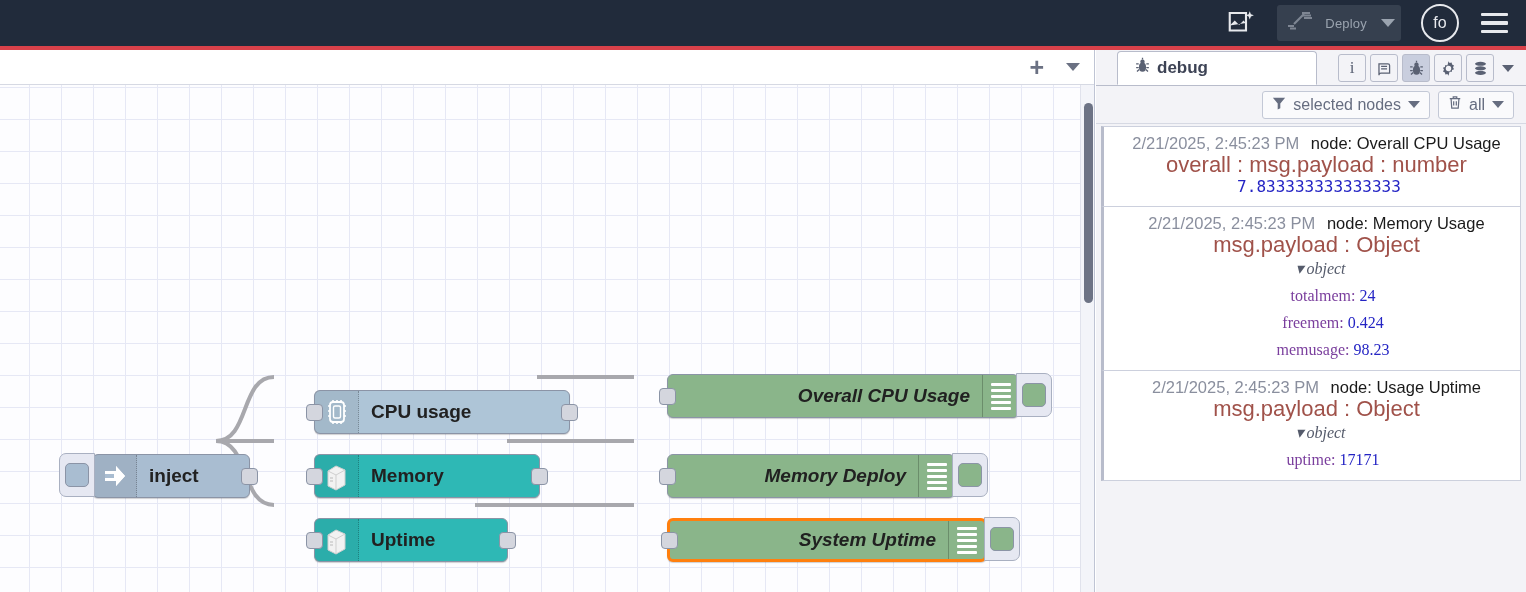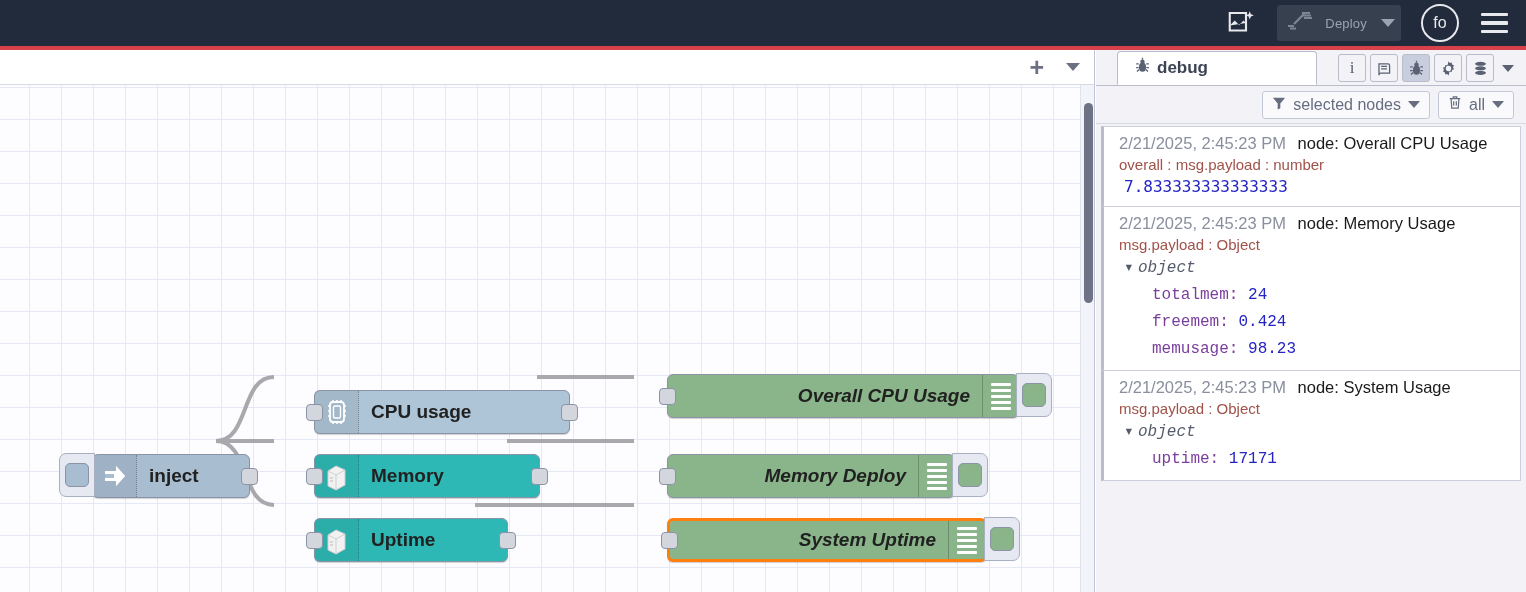--- a/index.html
+++ b/index.html
@@ -203,32 +203,33 @@
   #debug-list {
     position: absolute; left: 5px; top: 76px;
     width: 420px; height: 462px; overflow: hidden;
     background: #f3f3f7;
   }
   .dbg-msg {
     background: #fff; border: 1px solid #ccd0dd;
     border-left: 3px solid #b8bccb;
     border-top: none;
     padding: 5px 6px 7px 15px;
+    text-align: center;
   }
   .dbg-msg:first-child { border-top: 1px solid #ccd0dd; }
   .dbg-head { font-size: 16.5px; line-height: 22px; }
   .dbg-time { color: #8a8f9e; }
   .dbg-node { color: #1a1a1a; margin-left: 7px; }
-  .dbg-topic { font-size: 15px; color: #a0524a; line-height: 21px; }
+  .dbg-topic { font-size: 22px; color: #a0524a; line-height: 21px; }
   .dbg-value {
     font-family: "DejaVu Sans Mono", monospace;
     font-size: 16px; color: #2424c4; padding-left: 5px; line-height: 24px;
   }
   .dbg-obj-row {
-    font-family: Liberation Mono, monospace;
+    font-family: Liberation Serif, serif;
     font-size: 16px; line-height: 27px; padding-left: 5px;
   }
   .dbg-obj-row .tw {
     color: #555b6b; font-style: italic; display: inline-block; width: 14px;
   }
   .dbg-obj-name { color: #555b6b; font-style: italic; }
   .dbg-key { color: #7a3e9d; padding-left: 28px; }
   .dbg-num { color: #2424c4; }
 </style>
 </head>
@@ -492,21 +493,21 @@
       </div>
       <div class="dbg-obj-row">
         <span class="dbg-key">memusage</span><span style="color:#7a3e9d;">:</span>
         <span class="dbg-num">98.23</span>
       </div>
     </div>
 
     <div class="dbg-msg">
       <div class="dbg-head">
         <span class="dbg-time">2/21/2025, 2:45:23 PM</span>
-        <span class="dbg-node">node: System Usage</span>
+        <span class="dbg-node">node: Usage Uptime</span>
       </div>
       <div class="dbg-topic">msg.payload : Object</div>
       <div class="dbg-obj-row">
         <span class="tw">▾</span><span class="dbg-obj-name">object</span>
       </div>
       <div class="dbg-obj-row">
         <span class="dbg-key">uptime</span><span style="color:#7a3e9d;">:</span>
         <span class="dbg-num">17171</span>
       </div>
     </div>

